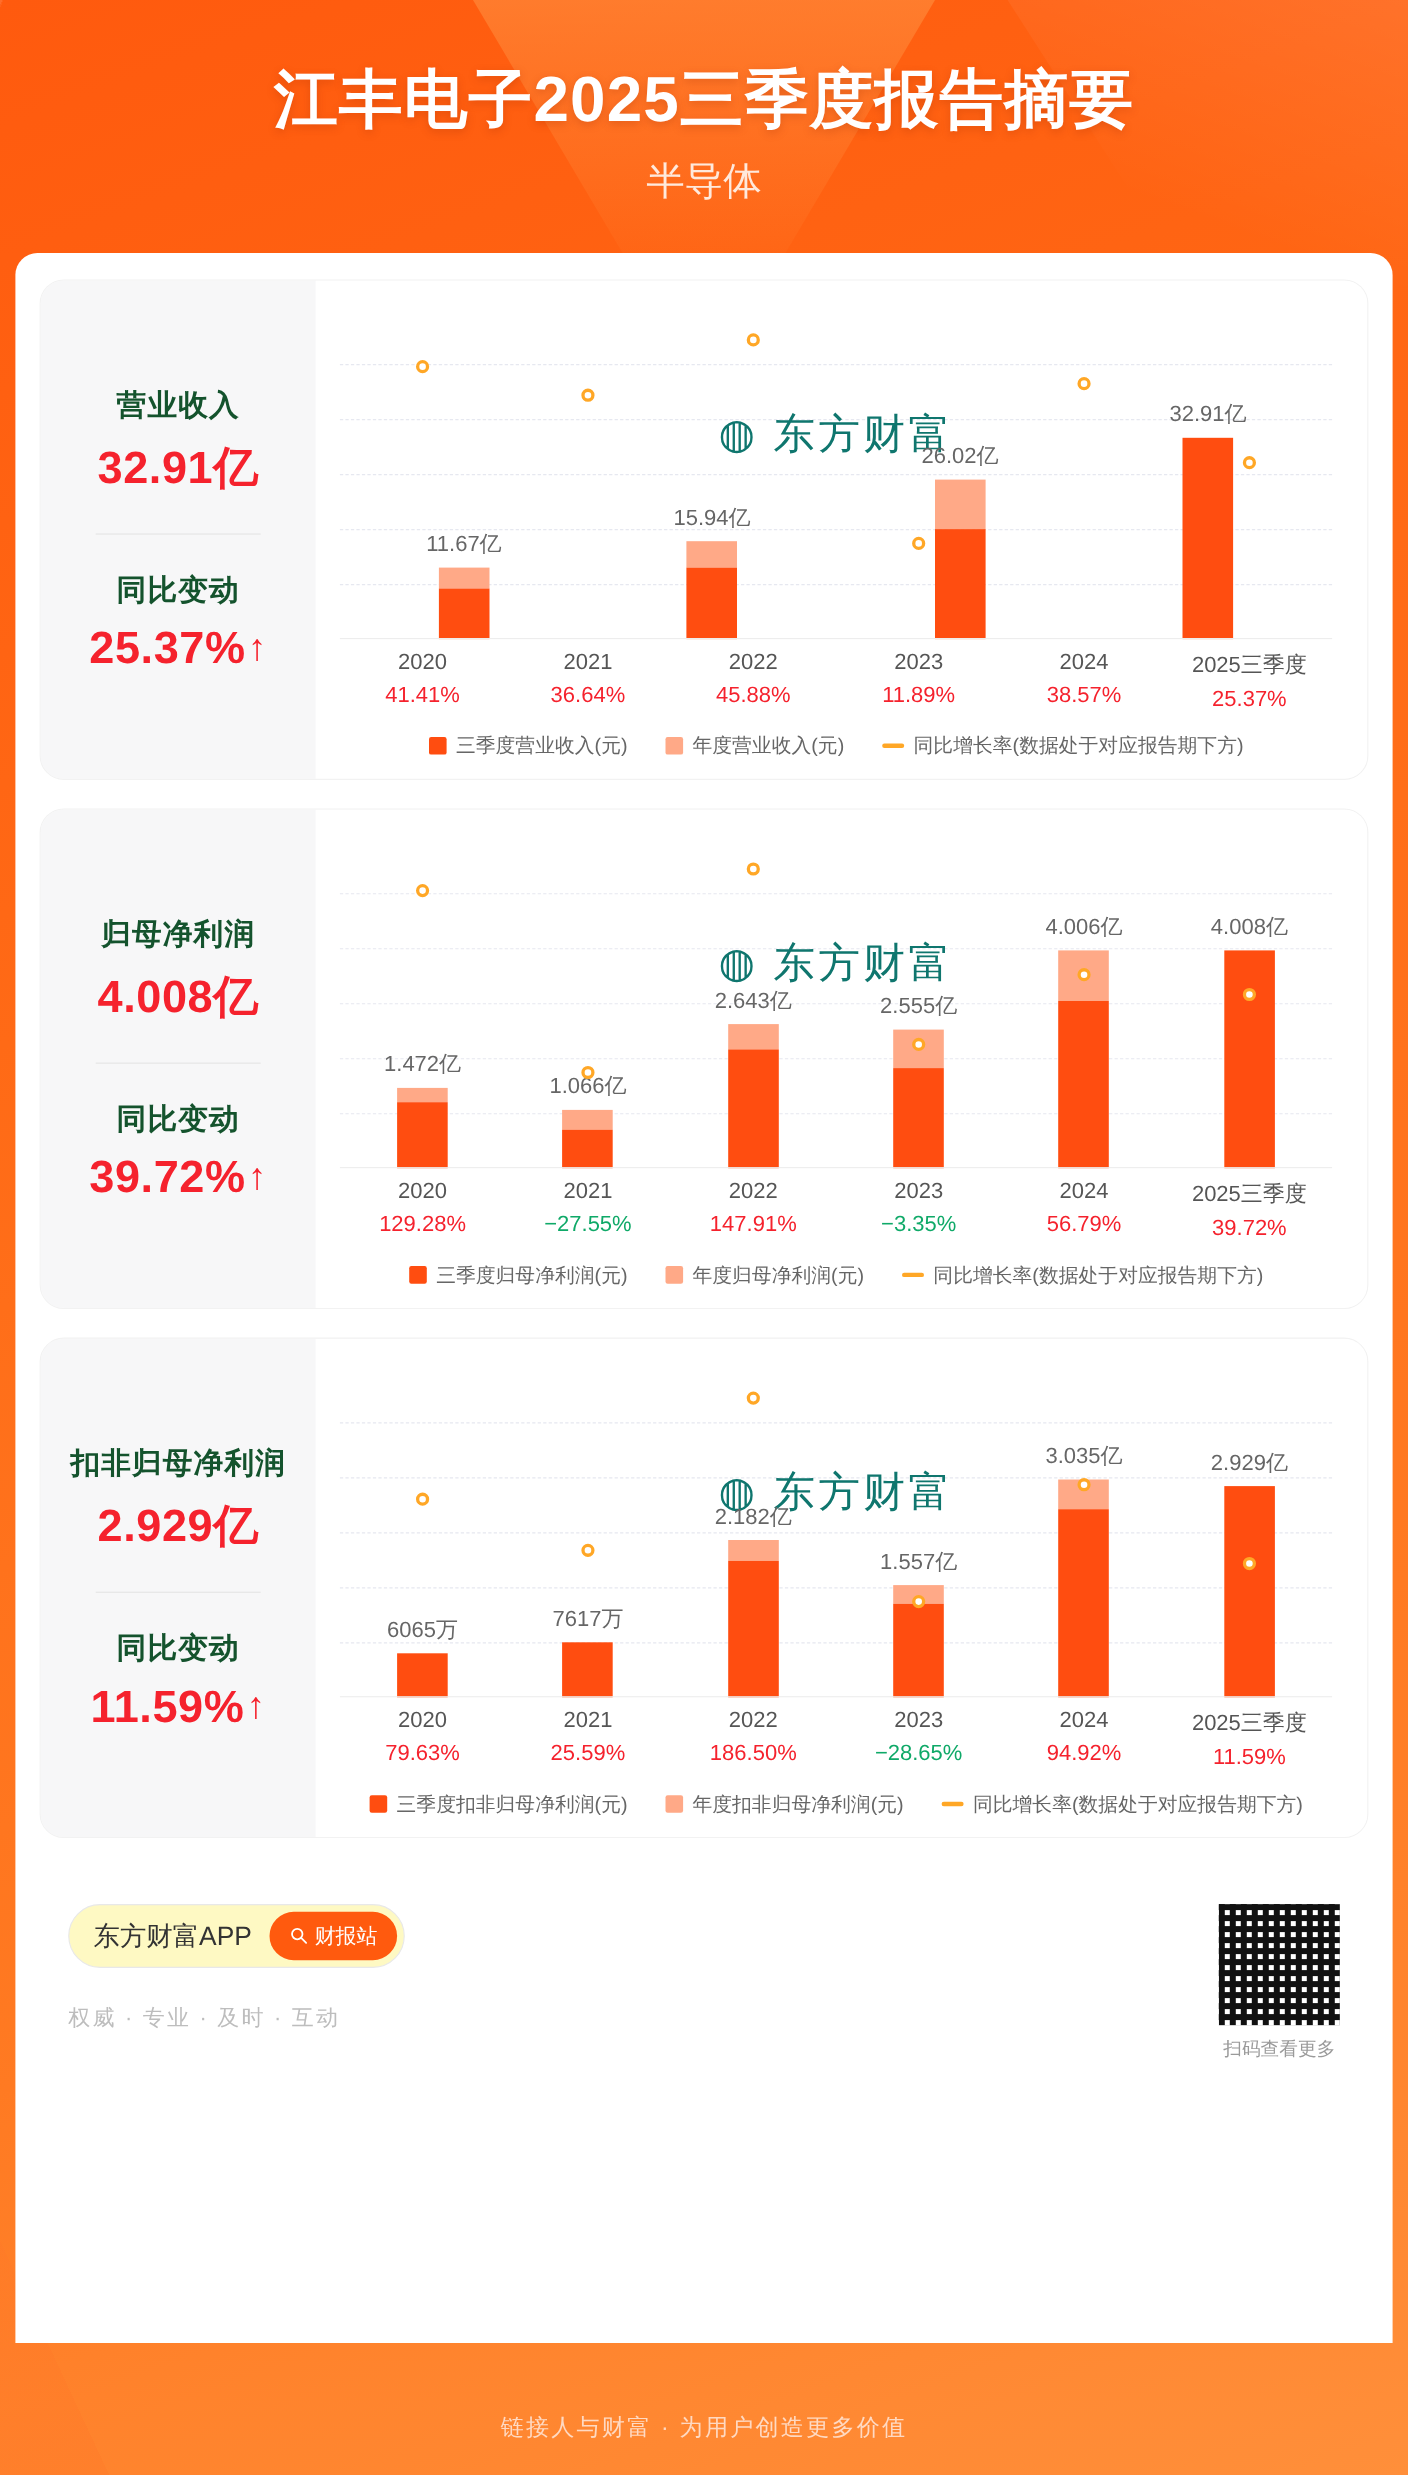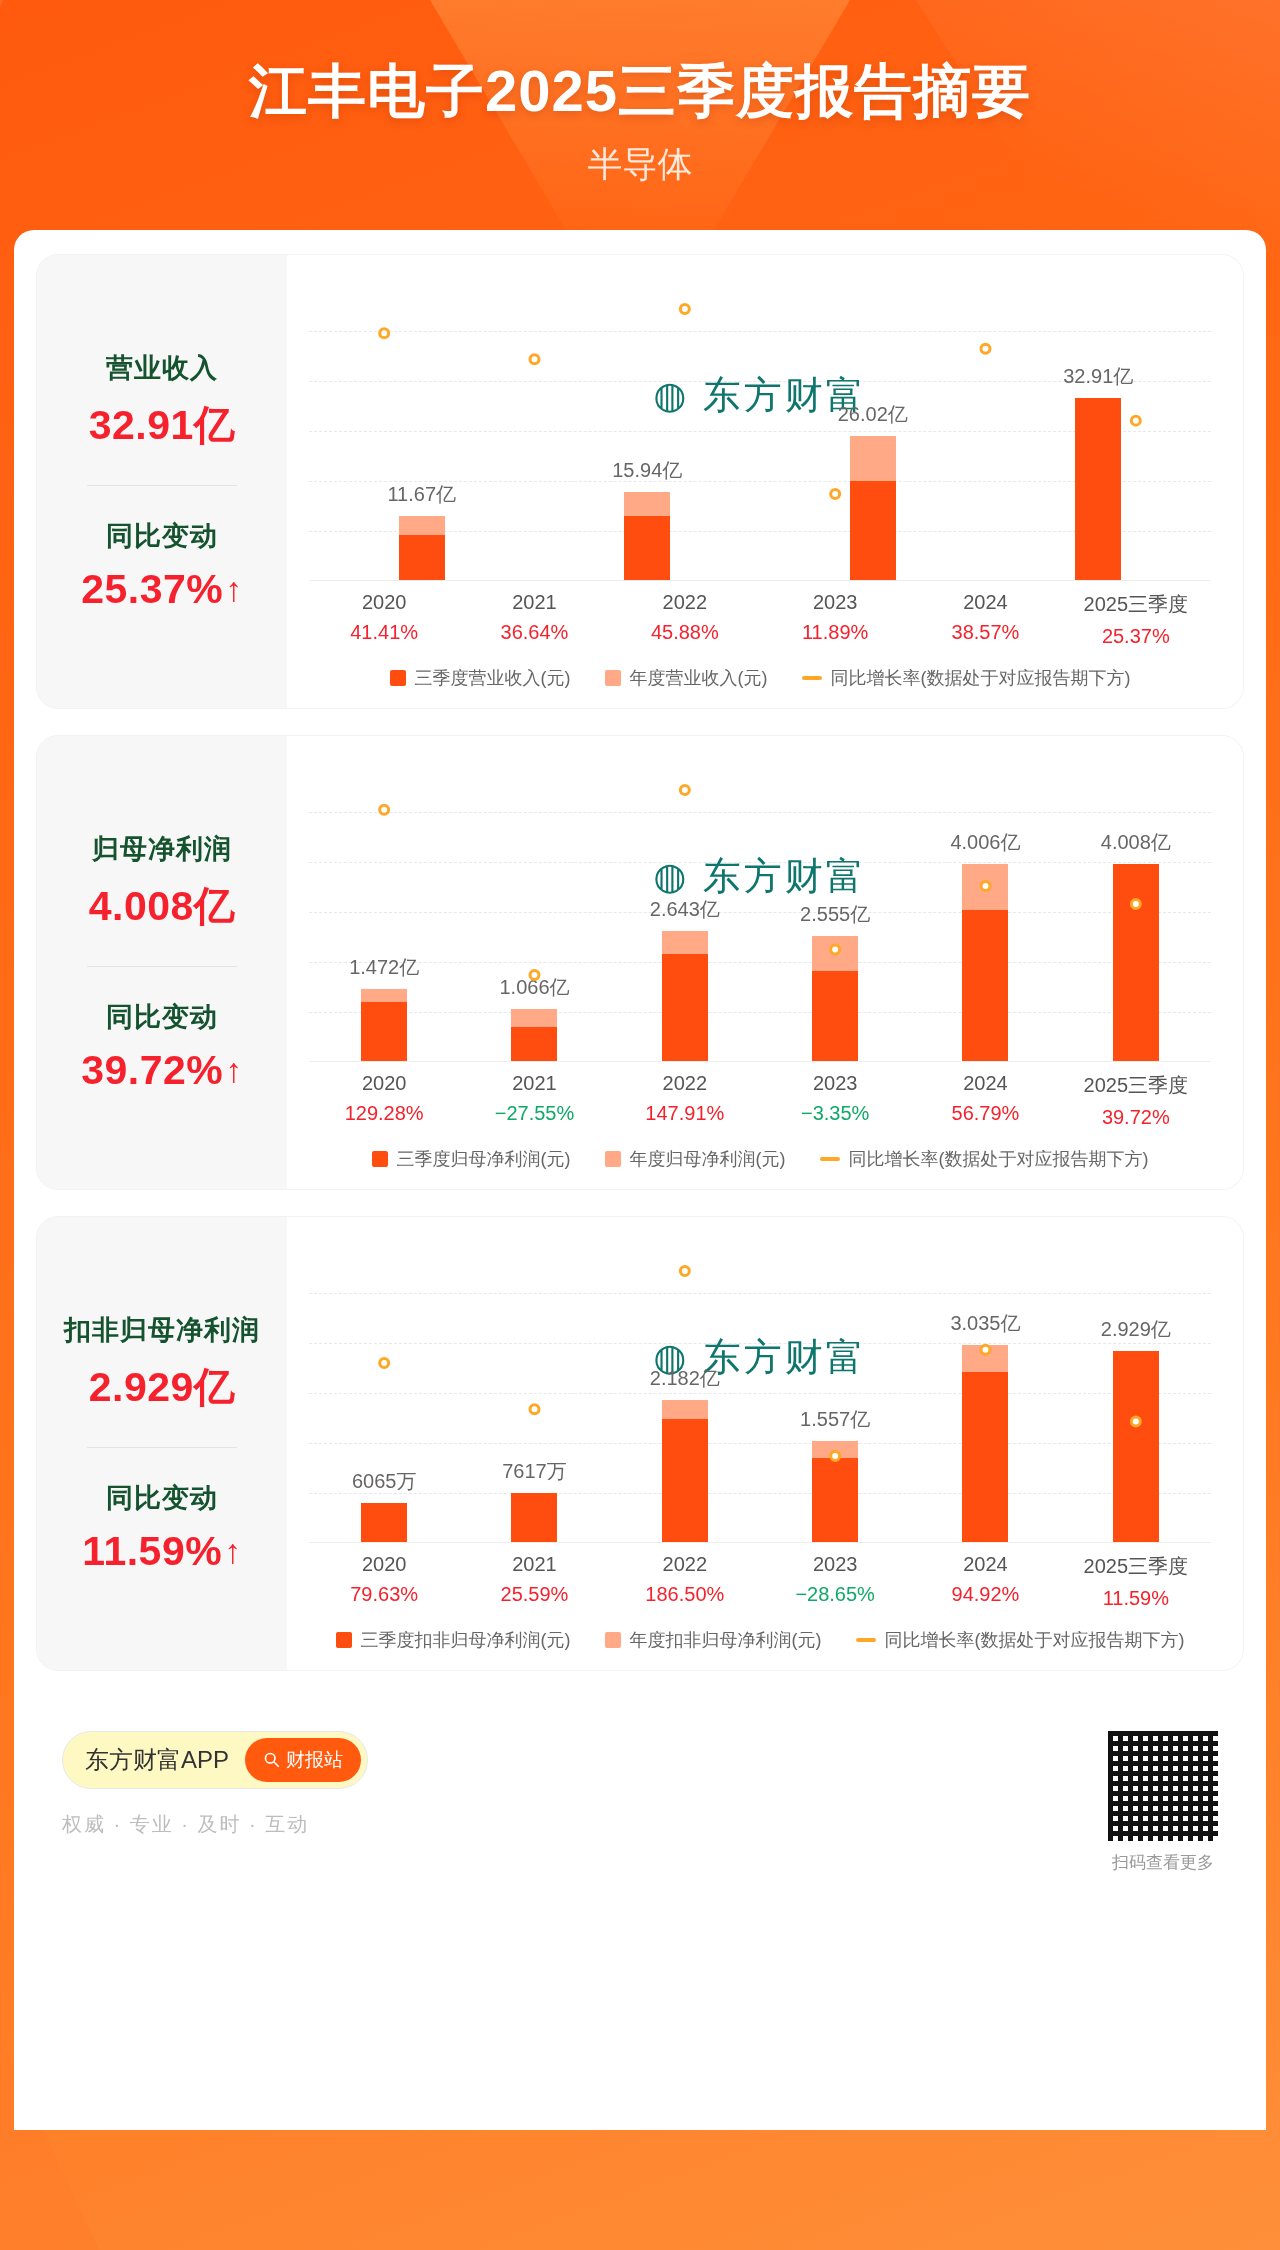--- a/index.html
+++ b/index.html
@@ -71,21 +71,21 @@
   .sw{width:16px;height:16px;border-radius:2px;}
   .sw-line{width:20px;height:4px;border-radius:2px;background:#ffa726;}
 
   footer{display:flex;align-items:flex-start;justify-content:space-between;
     padding:34px 26px 10px;}
   .app-pill{display:inline-flex;align-items:center;border:1px solid #e8e8e8;
     border-radius:40px;padding:6px 6px 6px 22px;background:#fef9c3;}
   .app-name{font-size:24px;color:#333;margin-right:16px;}
   .cta{display:inline-flex;align-items:center;gap:6px;background:#ff5a0e;color:#fff;
     border-radius:30px;padding:9px 18px;font-size:19px;}
-  .slogan{margin-top:22px;font-size:20px;color:#bdbdbd;letter-spacing:2px;}
+  .slogan{margin-top:32px;font-size:20px;color:#bdbdbd;letter-spacing:2px;}
   .qr-wrap{text-align:center;}
   .qr{width:110px;height:110px;background:#fff;position:relative;
     background-image:
       linear-gradient(90deg,#111 50%,transparent 50%),
       linear-gradient(#111 50%,transparent 50%);
     background-size:10px 10px,10px 10px;}
   .qr-cap{margin-top:10px;font-size:17px;color:#9a9a9a;}
   .bottom-bar{position:absolute;bottom:0;left:0;right:0;height:86px;
     display:flex;align-items:center;justify-content:center;
     font-size:21px;color:#ffd9c2;letter-spacing:2px;z-index:4;}
@@ -454,13 +454,16 @@
         </div>
         <div class="slogan">权威 · 专业 · 及时 · 互动</div>
       </div>
       <div class="qr-wrap">
         <div class="qr"></div>
         <div class="qr-cap">扫码查看更多</div>
       </div>
     </footer>
   </div>
 
+  <div class="bottom-bar">
+    <span>链接人与财富 · 为用户创造更多价值</span>
+  </div>
 </div>
 
 </body></html>

